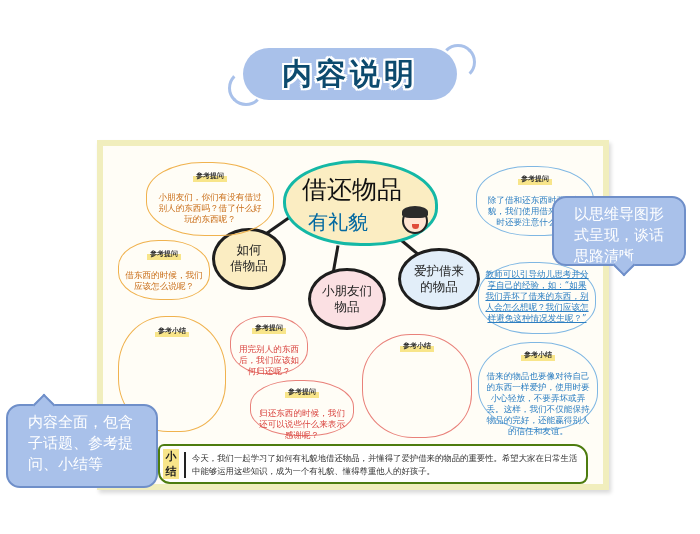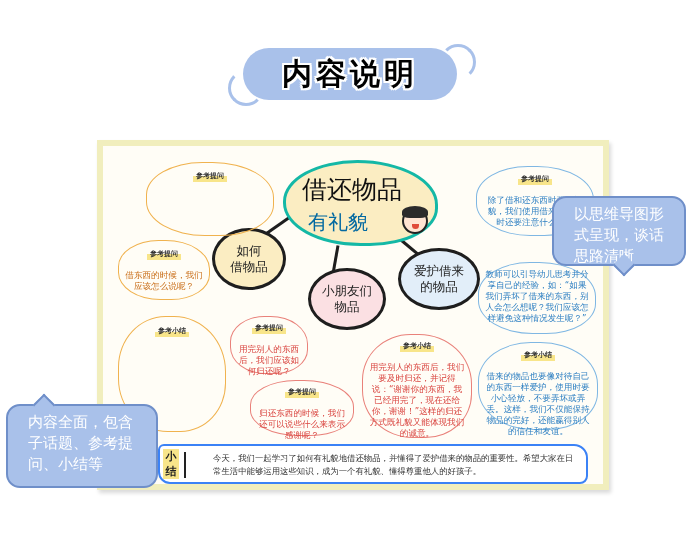--- a/index.html
+++ b/index.html
@@ -1,37 +1,37 @@
 <!DOCTYPE html>
 <html><head>
 <meta charset="utf-8">
 <style>
   html,body{margin:0;padding:0;}
   body{width:700px;height:534px;background:#ffffff;position:relative;overflow:hidden;font-family:"DejaVu Sans",sans-serif;}
   .title-pill{position:absolute;left:243px;top:48px;width:214px;height:52px;border-radius:26px;background:#a9c1ea;display:flex;align-items:center;justify-content:center;}
-  .title-pill span{font-family:Liberation Serif, serif;font-weight:bold;font-size:30px;color:#000000;letter-spacing:4px;text-shadow:-2px -2px 0 #fff,2px -2px 0 #fff,-2px 2px 0 #fff,2px 2px 0 #fff,0 2px 0 #fff,0 -2px 0 #fff,2px 0 0 #fff,-2px 0 0 #fff;}
+  .title-pill span{font-family:Liberation Serif, serif;font-weight:bold;font-size:30px;color:#0c4a6e;letter-spacing:4px;text-shadow:-2px -2px 0 #fff,2px -2px 0 #fff,-2px 2px 0 #fff,2px 2px 0 #fff,0 2px 0 #fff,0 -2px 0 #fff,2px 0 0 #fff,-2px 0 0 #fff;}
   .deco-arc{position:absolute;border:3px solid #a9c1ea;border-radius:50%;}
   .board{position:absolute;left:97px;top:140px;width:512px;height:350px;background:#fffdf6;border:6px solid #f1eebd;box-sizing:border-box;box-shadow:2px 3px 4px rgba(0,0,0,0.15);}
   .cloud{position:absolute;border-radius:44% 48% 42% 46%;box-sizing:border-box;text-align:center;font-size:8.6px;line-height:11px;}
   .cloud .tag{display:inline-block;font-size:7px;font-weight:bold;color:#333;background:linear-gradient(transparent 50%,#f8e58a 50%);padding:0 3px;margin-bottom:10px;}
   .orange{border:1.5px solid #f0b24e;color:#c96d17;}
   .red{border:1.5px solid #e9817a;color:#d9433e;}
   .blue{border:1.5px solid #7fb7e3;color:#2d7fc2;}
   .node{position:absolute;border:3px solid #1e1e1e;border-radius:50%;display:flex;align-items:center;justify-content:center;text-align:center;font-size:12.5px;line-height:16px;color:#222;box-sizing:border-box;}
   .main-cloud{position:absolute;left:283px;top:160px;width:155px;height:86px;background:#fbedc2;border:3px solid #14b8a6;border-radius:48% 52% 44% 50%;box-sizing:border-box;}
   .main-cloud .t1{position:absolute;left:16px;top:10px;font-size:25px;color:#111;}
   .main-cloud .t2{position:absolute;left:22px;top:46px;font-size:20px;color:#0369a1;}
   .face{position:absolute;left:116px;top:45px;width:26px;height:26px;border-radius:50%;background:#ffe4d2;border:2px solid #222;box-sizing:border-box;}
   .face::before{content:"";position:absolute;left:-2px;top:-4px;width:26px;height:12px;background:#2b2b2b;border-radius:50% 50% 30% 30%;}
   .face::after{content:"";position:absolute;left:8px;top:14px;width:7px;height:5px;background:#e04a3a;border-radius:0 0 6px 6px;}
   .line{position:absolute;background:#1e1e1e;height:3px;transform-origin:0 50%;}
-  .summary{position:absolute;left:158px;top:444px;width:430px;height:40px;border:2px solid #3b82f6;border-radius:6px 14px 8px 12px;background:#fff;box-sizing:border-box;}
+  .summary{position:absolute;left:158px;top:444px;width:430px;height:40px;border:2px solid #4d7c0f;border-radius:6px 14px 8px 12px;background:#fff;box-sizing:border-box;}
   .summary .label{position:absolute;left:3px;top:3px;width:16px;font-size:11px;line-height:15px;font-weight:bold;color:#222;background:#f8e58a;text-align:center;}
   .summary .bar{position:absolute;left:24px;top:6px;width:2px;height:26px;background:#222;}
-  .summary .text{position:absolute;left:32px;top:6px;right:8px;font-size:8.4px;line-height:13px;color:#333;margin-left:21px;}
+  .summary .text{position:absolute;left:32px;top:6px;right:8px;font-size:8.4px;line-height:13px;color:#333;}
   .callout{position:absolute;background:#a9c1ea;color:#fff;border:2px solid #6f8fc9;border-radius:14px;box-sizing:border-box;font-size:15px;line-height:21px;padding:6px 20px;}
   .callout::after{content:"";position:absolute;width:14px;height:14px;background:#a9c1ea;border-left:2px solid #6f8fc9;border-top:2px solid #6f8fc9;}
   .callout.right::after{left:62px;bottom:-9px;transform:rotate(225deg);}
   .callout.left::after{left:28px;top:-9px;transform:rotate(45deg);}
 </style>
 </head>
 <body>
 
 <div class="deco-arc" style="left:228px;top:70px;width:30px;height:30px;border-color:transparent transparent #a9c1ea #a9c1ea;"></div>
 <div class="deco-arc" style="left:440px;top:44px;width:30px;height:30px;border-color:#a9c1ea #a9c1ea transparent transparent;"></div>
@@ -44,68 +44,68 @@
 <div class="line" style="left:255px;top:240px;width:48px;transform:rotate(-35deg);"></div>
 <div class="line" style="left:338px;top:244px;width:30px;transform:rotate(100deg);"></div>
 <div class="line" style="left:398px;top:236px;width:28px;transform:rotate(40deg);"></div>
 
 <div class="main-cloud">
   <div class="t1">借还物品</div>
   <div class="t2">有礼貌</div>
   <div class="face"></div>
 </div>
 
-<div class="node" style="left:212px;top:228px;width:74px;height:62px;background:#fbedc2;">
+<div class="node" style="left:212px;top:228px;width:74px;height:62px;background:#fbedc2;font-family:Liberation Mono, monospace;">
   <div>
       <div>如何</div>
       <div>借物品</div>
     </div>
 </div>
 <div class="node" style="left:308px;top:268px;width:78px;height:62px;background:#fbe0e3;">
   <div>
       <div>小朋友们</div>
       <div>物品</div>
     </div>
 </div>
 <div class="node" style="left:398px;top:248px;width:82px;height:62px;background:#e2eef9;">
   <div>
       <div>爱护借来</div>
       <div>的物品</div>
     </div>
 </div>
 
 <div class="cloud orange" style="left:146px;top:162px;width:128px;height:74px;padding:7px 10px;">
   <div class="tag">参考提问</div>
+  <div>小朋友们，你们有没有借过别人的东西吗？借了什么好玩的东西呢？</div>
 </div>
 <div class="cloud orange" style="left:118px;top:240px;width:92px;height:60px;padding:7px 6px;">
   <div class="tag">参考提问</div>
   <div>借东西的时候，我们应该怎么说呢？</div>
 </div>
 <div class="cloud orange" style="left:118px;top:316px;width:108px;height:116px;padding:8px 8px;">
   <div class="tag">参考小结</div>
 </div>
 
 <div class="cloud red" style="left:230px;top:316px;width:78px;height:58px;padding:5px 5px;">
   <div class="tag">参考提问</div>
   <div>用完别人的东西后，我们应该如何归还呢？</div>
 </div>
 <div class="cloud red" style="left:250px;top:380px;width:104px;height:56px;padding:5px 6px;">
   <div class="tag">参考提问</div>
   <div>归还东西的时候，我们还可以说些什么来表示感谢呢？</div>
 </div>
 <div class="cloud red" style="left:362px;top:334px;width:110px;height:104px;padding:5px 6px;">
   <div class="tag">参考小结</div>
-  <div>用完别人的东西后，我们要及时归还，并记得说：“谢谢你的东西，我已经用完了，现在还给你，谢谢！”这样的归还方式既礼貌又能体现我们的诚意。</div>
 </div>
 
 <div class="cloud blue" style="left:476px;top:166px;width:118px;height:70px;padding:6px 8px;">
   <div class="tag">参考提问</div>
   <div>除了借和还东西时要有礼貌，我们使用借来的物品时还要注意什么呢？</div>
 </div>
-<div class="cloud blue" style="left:478px;top:262px;width:118px;height:72px;padding:6px 6px;">
+<div class="cloud blue" style="left:478px;top:262px;width:118px;height:72px;padding:6px 6px;text-decoration:underline;">
   <div>教师可以引导幼儿思考并分享自己的经验，如：“如果我们弄坏了借来的东西，别人会怎么想呢？我们应该怎样避免这种情况发生呢？”</div>
 </div>
 <div class="cloud blue" style="left:478px;top:342px;width:120px;height:88px;padding:6px 6px;">
   <div class="tag">参考小结</div>
   <div>借来的物品也要像对待自己的东西一样爱护，使用时要小心轻放，不要弄坏或弄丢。这样，我们不仅能保持物品的完好，还能赢得别人的信任和友谊。</div>
 </div>
 
 <div class="summary">
   <div class="label">小结</div>
   <div class="bar"></div>

